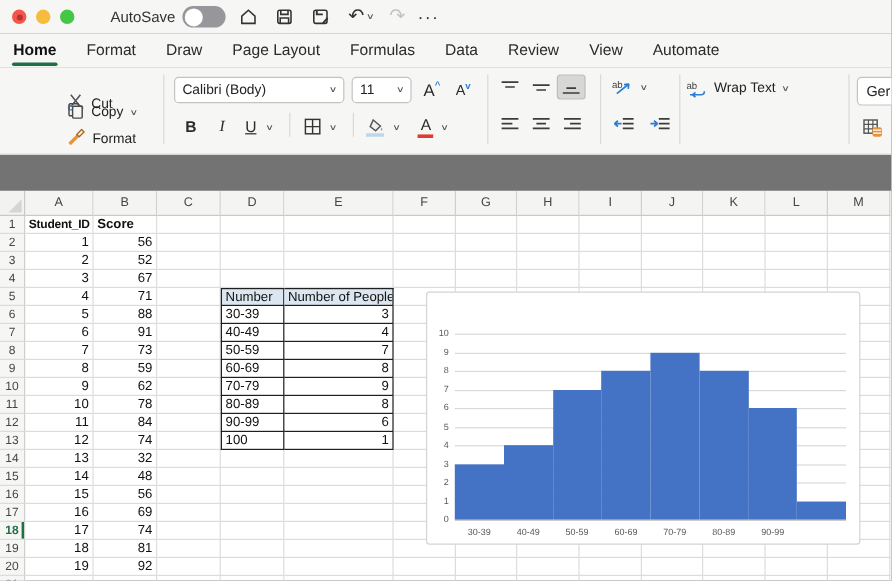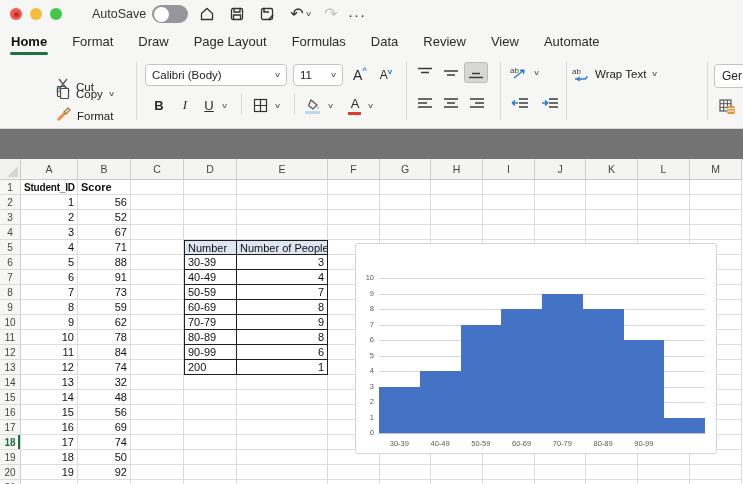--- a/index.html
+++ b/index.html
@@ -534,21 +534,21 @@
         <div class="cell" style="width: 51px;"></div>
         <div class="cell" style="width: 52px;"></div>
         <div class="cell" style="width: 52px;"></div>
         <div class="cell" style="width: 52px;"></div>
       </div>
       <div class="sheet-row" style="top: 201px;">
         <div class="rowhdr">13</div>
         <div class="cell num" style="width: 57px;">12</div>
         <div class="cell num" style="width: 53px;">74</div>
         <div class="cell" style="width: 53px;"></div>
-        <div class="cell tbl tbl-l" style="width: 53px;">200</div>
+        <div class="cell tbl tbl-l" style="width: 53px;">100</div>
         <div class="cell tbl num" style="width: 91px;">1</div>
         <div class="cell" style="width: 52px;"></div>
         <div class="cell" style="width: 51px;"></div>
         <div class="cell" style="width: 52px;"></div>
         <div class="cell" style="width: 52px;"></div>
         <div class="cell" style="width: 51px;"></div>
         <div class="cell" style="width: 52px;"></div>
         <div class="cell" style="width: 52px;"></div>
         <div class="cell" style="width: 52px;"></div>
       </div>
@@ -628,21 +628,21 @@
         <div class="cell" style="width: 52px;"></div>
         <div class="cell" style="width: 52px;"></div>
         <div class="cell" style="width: 51px;"></div>
         <div class="cell" style="width: 52px;"></div>
         <div class="cell" style="width: 52px;"></div>
         <div class="cell" style="width: 52px;"></div>
       </div>
       <div class="sheet-row" style="top: 291px;">
         <div class="rowhdr">19</div>
         <div class="cell num" style="width: 57px;">18</div>
-        <div class="cell num" style="width: 53px;">50</div>
+        <div class="cell num" style="width: 53px;">81</div>
         <div class="cell" style="width: 53px;"></div>
         <div class="cell" style="width: 53px;"></div>
         <div class="cell" style="width: 91px;"></div>
         <div class="cell" style="width: 52px;"></div>
         <div class="cell" style="width: 51px;"></div>
         <div class="cell" style="width: 52px;"></div>
         <div class="cell" style="width: 52px;"></div>
         <div class="cell" style="width: 51px;"></div>
         <div class="cell" style="width: 52px;"></div>
         <div class="cell" style="width: 52px;"></div>

